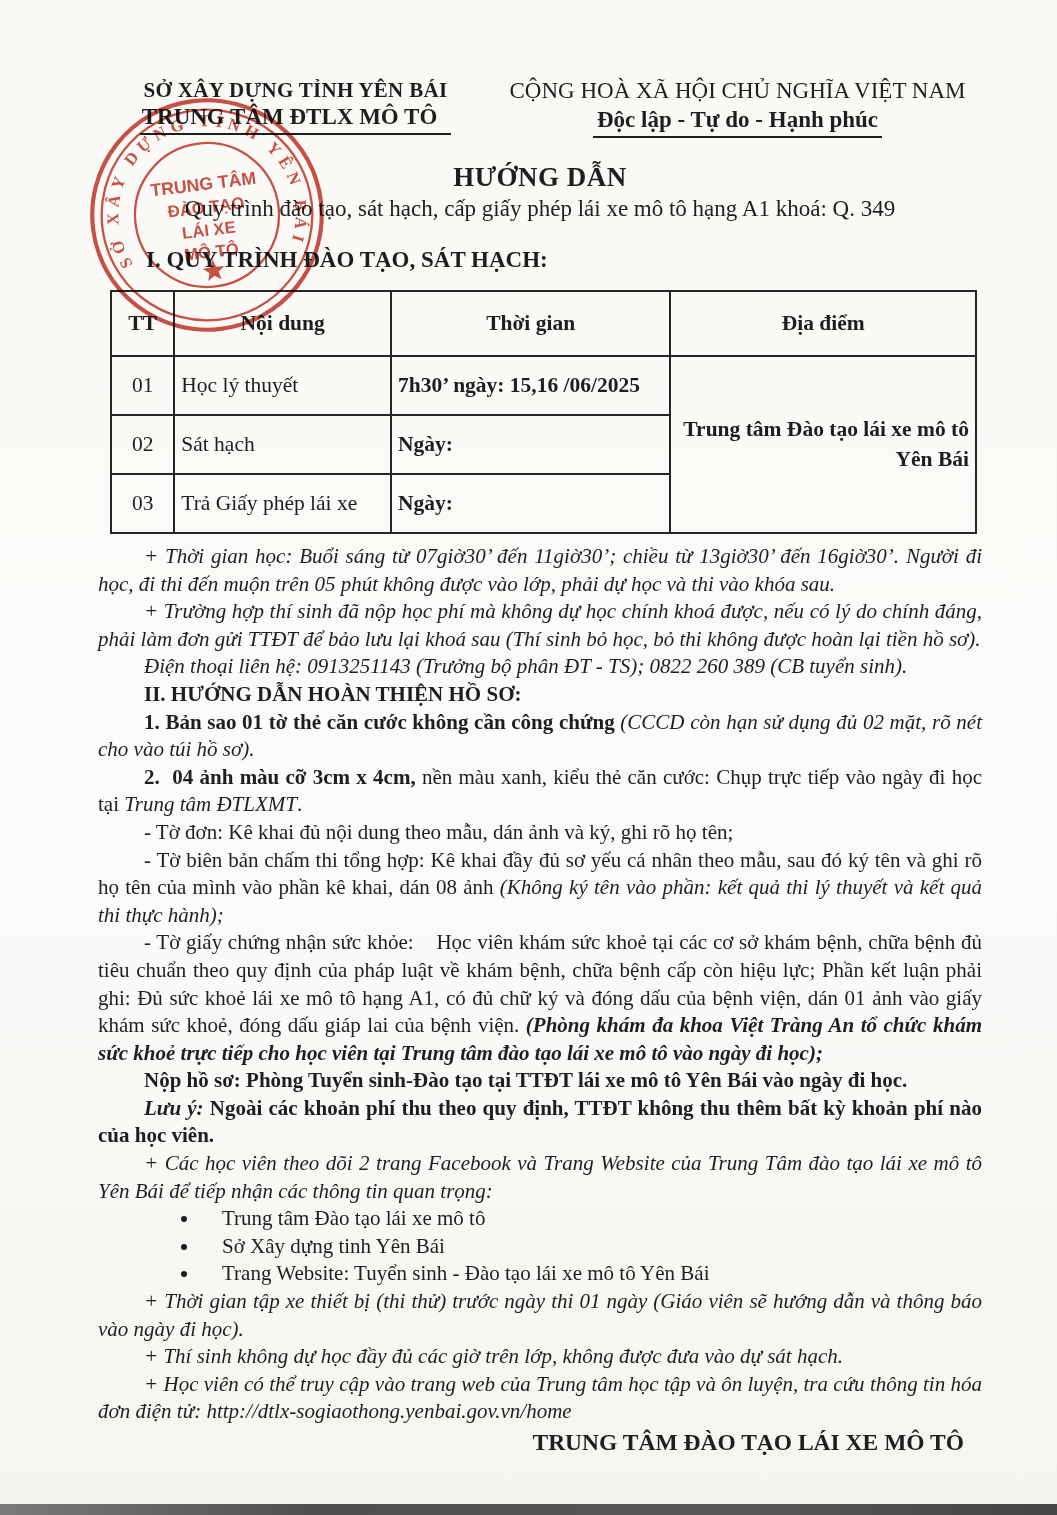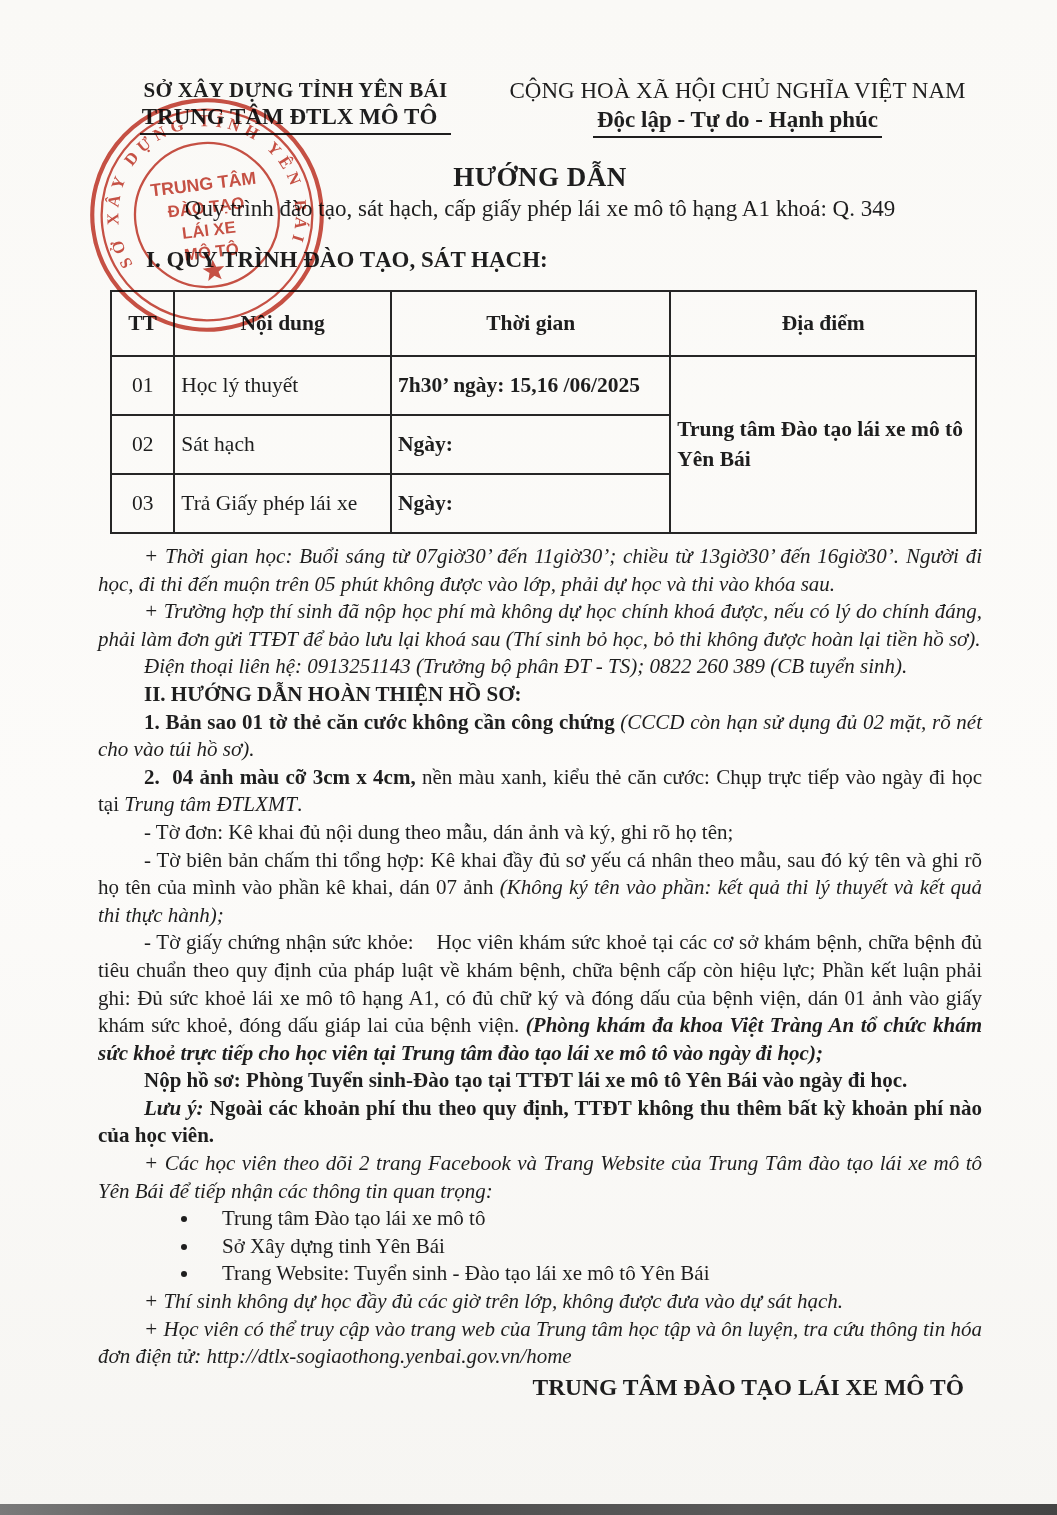--- a/index.html
+++ b/index.html
@@ -32,21 +32,21 @@
   .sec-heading{margin:25px 0 0 48px;font-weight:bold;font-size:23px;}
   
   table.sched{border-collapse:collapse;margin:17px 0 0 12px;width:867px;
     border:2px solid #262626;font-size:21.5px;}
   table.sched th,table.sched td{border:2px solid #262626;padding:15px 6px;}
   table.sched th{font-weight:bold;text-align:center;height:33px;}
   table.sched td{height:27px;}
   td.c-tt{text-align:center;width:50px;}
   td.c-nd{width:208px;padding-left:16px;}
   td.c-tg{width:272px;font-weight:bold;padding-left:12px;}
-  td.c-dd{width:300px;font-weight:bold;text-align:left;line-height:1.35;margin-left:27px;}
+  td.c-dd{width:300px;font-weight:bold;text-align:right;line-height:1.35;margin-left:27px;}
   
   .content{margin-top:9px;font-size:21px;line-height:27.6px;text-align:justify;}
   .content p{margin:0;}
   .ind{text-indent:46px;}
   .it{font-style:italic;}
   .b{font-weight:bold;}
   .bi{font-weight:bold;font-style:italic;}
   ul.follow{margin:0;padding-left:102px;}
   ul.follow li{padding-left:22px;}
   .sign{margin-top:3px;font-weight:bold;font-size:23.5px;text-align:right;padding-right:18px;}
@@ -131,36 +131,37 @@
       <p class="ind it">+ Trường hợp thí sinh đã nộp học phí mà không dự học chính khoá được, nếu có lý do chính đáng, phải làm đơn gửi TTĐT để bảo lưu lại khoá sau (Thí sinh bỏ học, bỏ thi không được hoàn lại tiền hồ sơ).</p>
       <p class="ind it">Điện thoại liên hệ: 0913251143 (Trưởng bộ phân ĐT - TS); 0822 260 389 (CB tuyển sinh).</p>
       <p class="ind b">II. HƯỚNG DẪN HOÀN THIỆN HỒ SƠ:</p>
 
       <p class="ind"><span class="b">1. Bản sao 01 tờ thẻ căn cước không cần công chứng </span><span class="it">(CCCD còn hạn sử dụng đủ 02 mặt, rõ nét cho vào túi hồ sơ).</span></p>
 
       <p class="ind"><span class="b">2.&nbsp; 04 ảnh màu cỡ 3cm x 4cm,</span><span> nền màu xanh, kiểu thẻ căn cước: Chụp trực tiếp vào ngày đi học tại </span><span class="it">Trung tâm ĐTLXMT</span><span>.</span></p>
 
       <p class="ind">- Tờ đơn: Kê khai đủ nội dung theo mẫu, dán ảnh và ký, ghi rõ họ tên;</p>
 
-      <p class="ind"><span>- Tờ biên bản chấm thi tổng hợp: Kê khai đầy đủ sơ yếu cá nhân theo mẫu, sau đó ký tên và ghi rõ họ tên của mình vào phần kê khai, dán 07 ảnh </span><span class="it">(Không ký tên vào phần: kết quả thi lý thuyết và kết quả thi thực hành);</span></p>
+      <p class="ind"><span>- Tờ biên bản chấm thi tổng hợp: Kê khai đầy đủ sơ yếu cá nhân theo mẫu, sau đó ký tên và ghi rõ họ tên của mình vào phần kê khai, dán 08 ảnh </span><span class="it">(Không ký tên vào phần: kết quả thi lý thuyết và kết quả thi thực hành);</span></p>
 
       <p class="ind"><span>- Tờ giấy chứng nhận sức khỏe:&nbsp;&nbsp;&nbsp; Học viên khám sức khoẻ tại các cơ sở khám bệnh, chữa bệnh đủ tiêu chuẩn theo quy định của pháp luật về khám bệnh, chữa bệnh cấp còn hiệu lực; Phần kết luận phải ghi: Đủ sức khoẻ lái xe mô tô hạng A1, có đủ chữ ký và đóng dấu của bệnh viện, dán 01 ảnh vào giấy khám sức khoẻ, đóng dấu giáp lai của bệnh viện. </span><span class="bi">(Phòng khám đa khoa Việt Tràng An tổ chức khám sức khoẻ trực tiếp cho học viên tại Trung tâm đào tạo lái xe mô tô vào ngày đi học);</span></p>
 
       <p class="ind b">Nộp hồ sơ: Phòng Tuyển sinh-Đào tạo tại TTĐT lái xe mô tô Yên Bái vào ngày đi học.</p>
 
       <p class="ind b"><span class="bi">Lưu ý: </span><span>Ngoài các khoản phí thu theo quy định, TTĐT không thu thêm bất kỳ khoản phí nào của học viên.</span></p>
 
       <p class="ind it">+ Các học viên theo dõi 2 trang Facebook và Trang Website của Trung Tâm đào tạo lái xe mô tô Yên Bái để tiếp nhận các thông tin quan trọng:</p>
 
       <ul class="follow">
         <li>Trung tâm Đào tạo lái xe mô tô</li>
         <li>Sở Xây dựng tinh Yên Bái</li>
         <li>Trang Website: Tuyển sinh - Đào tạo lái xe mô tô Yên Bái</li>
       </ul>
 
+      <p class="ind it">+ Thời gian tập xe thiết bị (thi thử) trước ngày thi 01 ngày (Giáo viên sẽ hướng dẫn và thông báo vào ngày đi học).</p>
       <p class="ind it">+ Thí sinh không dự học đầy đủ các giờ trên lớp, không được đưa vào dự sát hạch.</p>
       <p class="ind it">+ Học viên có thể truy cập vào trang web của Trung tâm học tập và ôn luyện, tra cứu thông tin hóa đơn điện tử: http://dtlx-sogiaothong.yenbai.gov.vn/home</p>
     </div>
 
     <div class="sign">TRUNG TÂM ĐÀO TẠO LÁI XE MÔ TÔ</div>
   </div>
 
   <div class="scan-strip"></div>
 </div>
 

